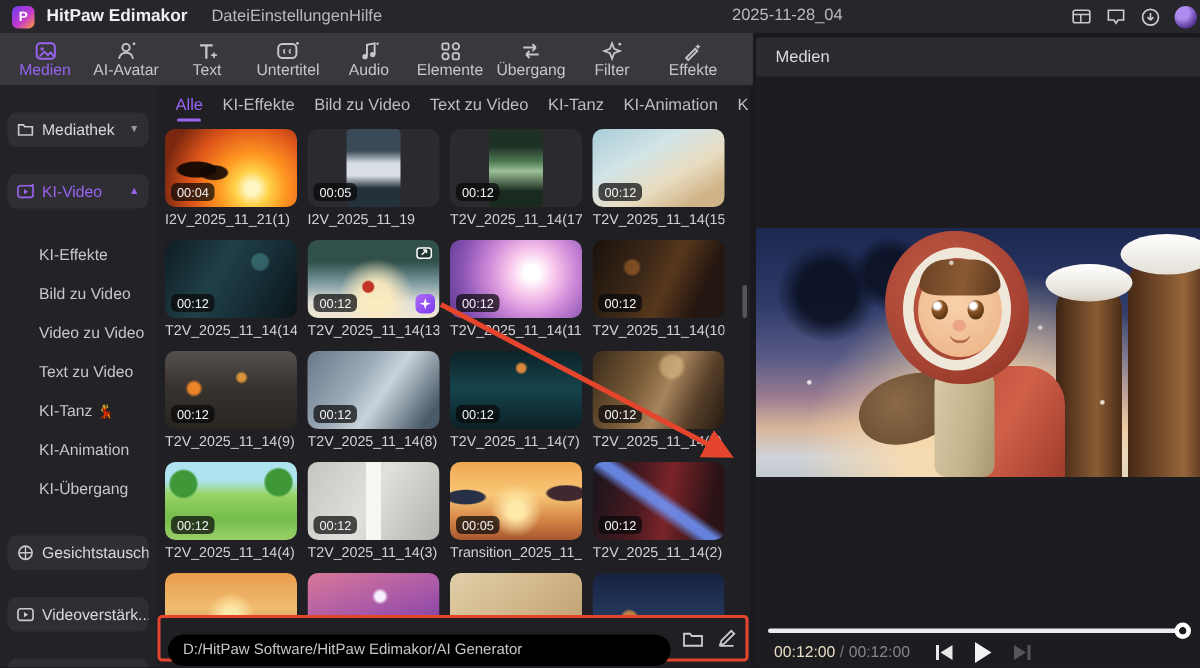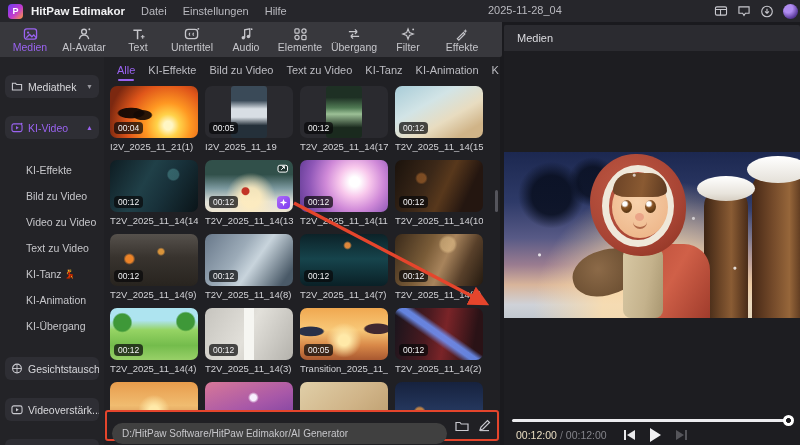--- a/index.html
+++ b/index.html
@@ -6,21 +6,21 @@
   body{width:800px;height:445px;position:relative;overflow:hidden;background:#1a1a1e;
        font-family:"Liberation Sans","DejaVu Sans",sans-serif;color:#d6d6da;
        -webkit-font-smoothing:antialiased}
   
   .titlebar{position:absolute;left:0;top:0;width:800px;height:22px;background:#26262b;
             display:flex;align-items:center;gap:8px;padding-left:8px;box-sizing:border-box}
   .logo{width:15px;height:15px;border-radius:4px;flex:0 0 auto;
         background:linear-gradient(135deg,#6d3df0 0%,#c23ad0 55%,#ff9a3c 100%);
         display:flex;align-items:center;justify-content:center;color:#fff;font-size:9px;font-weight:bold}
   .appname{font-size:11.5px;font-weight:bold;color:#f0f0f2;margin-right:8px;white-space:nowrap}
-  .menus{display:flex;gap:16px;font-size:11px;color:#b9b9bf}
+  .menus{display:flex;gap:0;font-size:11px;color:#b9b9bf}
   .menu-item{cursor:default}
   .doctitle{position:absolute;left:488px;top:4px;font-size:11px;color:#b9b9bf}
   .winicons{position:absolute;right:0;top:0;height:22px;display:flex;align-items:center;gap:9px;padding-right:2px}
   .winicons .wic{width:14px;height:14px;color:#c9c9cf;display:flex;align-items:center;justify-content:center}
   .avatar{width:15px;height:15px;border-radius:50%;flex:0 0 auto;
           background:radial-gradient(circle at 35% 30%,#b08cf0 0 30%,#5a3a9a 70%,#2a1a4a 100%)}
   
   .toolbar{position:absolute;left:0;top:22px;width:502px;height:35px;background:#38383d;
            display:flex;align-items:center;gap:2px;padding-left:4px;box-sizing:border-box;border-radius:0 0 2px 0}
   .ttab{width:52px;display:flex;flex-direction:column;align-items:center;gap:1px;color:#c6c6cb;cursor:default}
@@ -94,21 +94,21 @@
   .t17{background:radial-gradient(circle at 55% 30%,#f8f0ff 0 5%,transparent 9%),
        linear-gradient(160deg,#d87898 0%,#a858a8 48%,#6838a0 100%)}
   .t18{background:linear-gradient(140deg,#e0cfa8 0%,#d0b488 52%,#b89868 100%)}
   .t19{background:radial-gradient(circle at 28% 58%,rgba(255,160,60,.7) 0 6%,transparent 9%),
        linear-gradient(180deg,#16223e 0%,#24365c 52%,#101a30 100%)}
   .scroll-nub{position:absolute;right:2px;top:133px;width:3px;height:22px;border-radius:2px;background:#55555c}
   
   .pathwrap{position:absolute;left:105px;top:410px;width:394px;height:31px;background:#202024;
             border:2px solid #e5452c;border-radius:3px;box-sizing:border-box;
             display:flex;align-items:center;z-index:20}
-  .path-input{flex:1;margin:16px 6px 0 5px;height:21px;background:#404040;border-radius:11px;
+  .path-input{flex:1;margin:16px 6px 0 5px;height:21px;background:#000000;border-radius:11px;
               display:flex;align-items:center;padding:0 10px;font-size:10px;color:#c6c6ca;
               white-space:nowrap;overflow:hidden}
   .path-ic{width:18px;height:16px;color:#c9c9cf;display:flex;align-items:center;justify-content:center;margin-right:4px}
   
   .player{position:absolute;left:504px;top:25px;width:296px;height:420px;background:#1d1d21}
   .phead{height:26px;background:#2b2b30;display:flex;align-items:center;padding-left:13px;
          font-size:11px;color:#dcdce0;border-radius:2px 2px 0 0}
   .video{position:absolute;left:0;top:127px;width:296px;height:166px;overflow:hidden;background:#000}
   .vp-sky{position:absolute;inset:0;background:
       radial-gradient(circle at 16% 26%,rgba(8,14,30,.85) 0 7%,transparent 12%),

